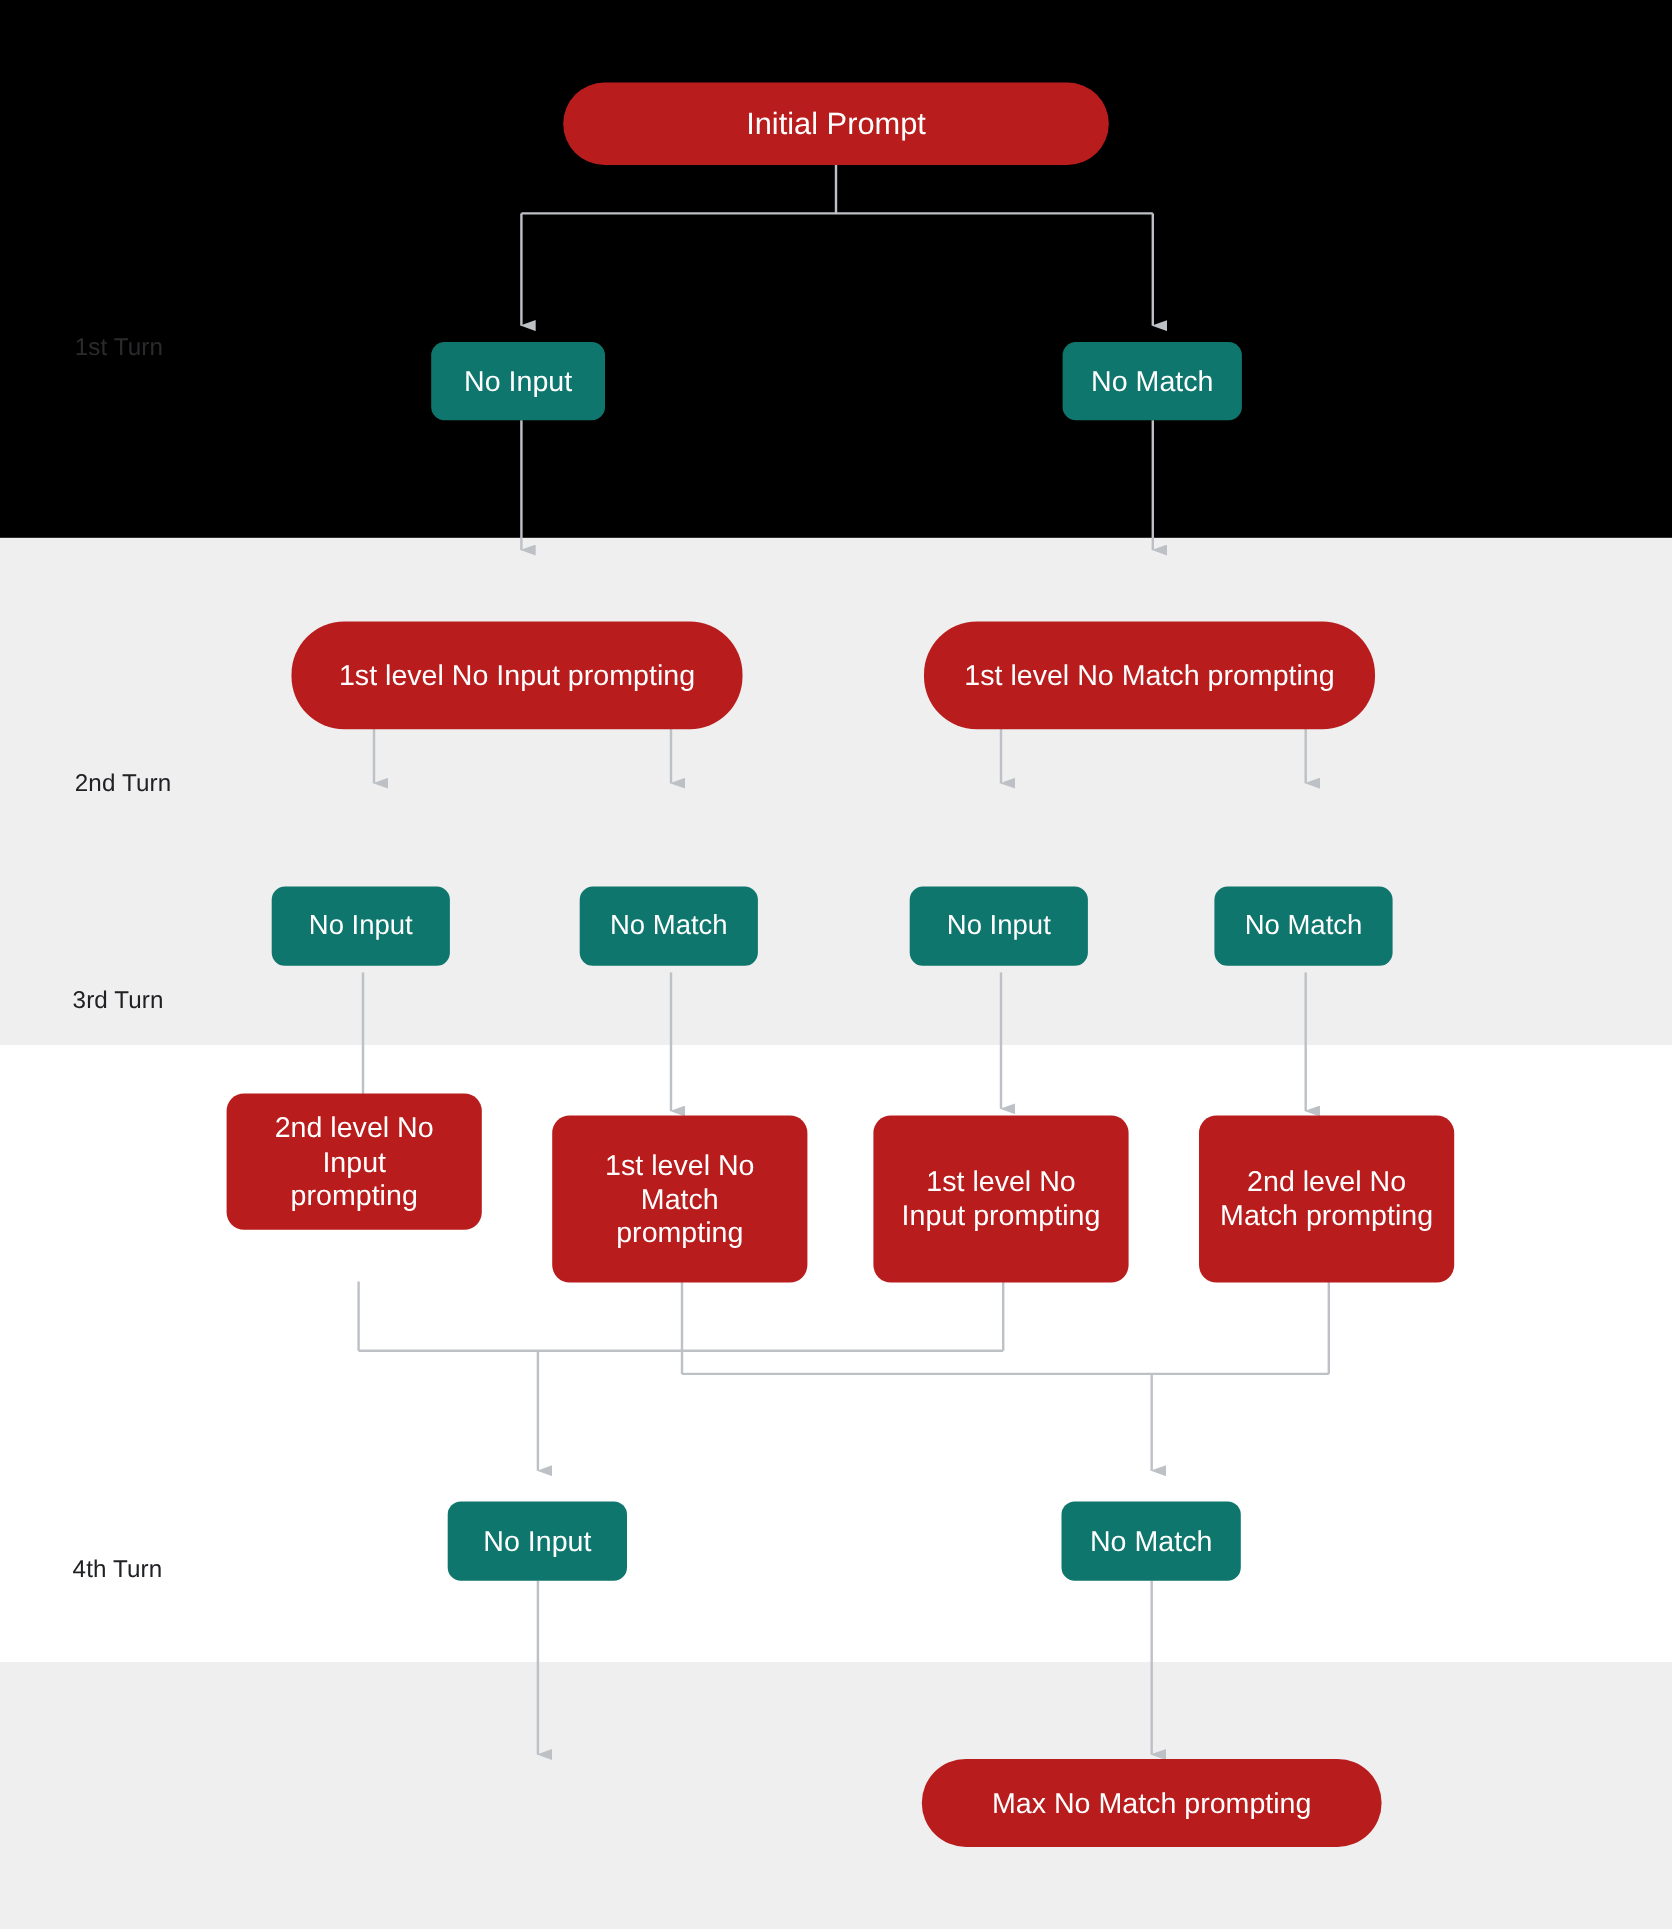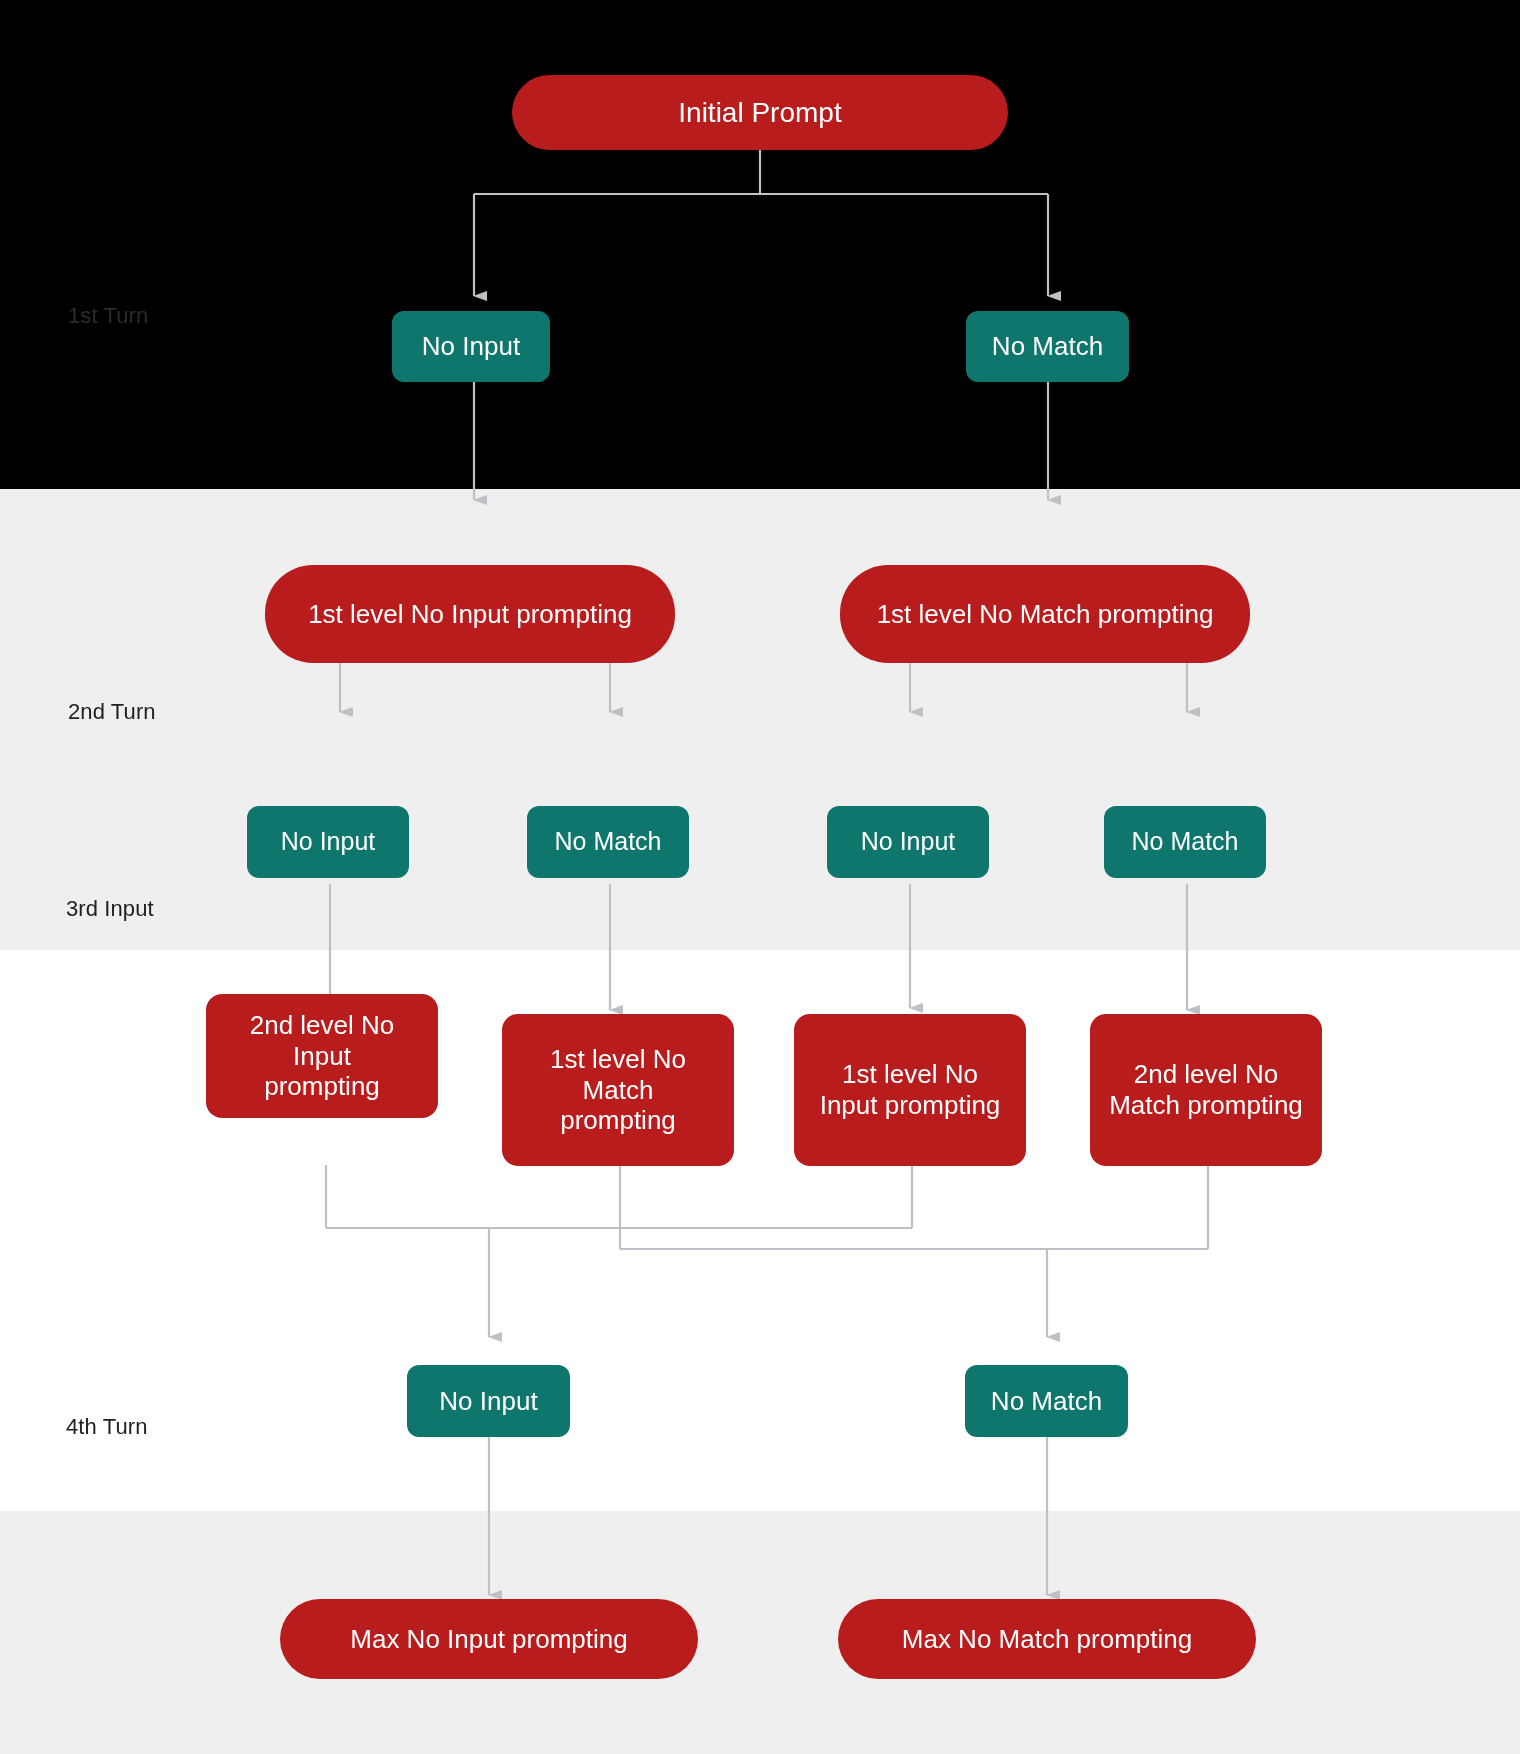--- a/index.html
+++ b/index.html
@@ -120,21 +120,21 @@
       <path d="M620,1249 L1208,1249"></path>
       <path d="M1047,1249 L1047,1337" marker-end="url(#ah)"></path>
 
       <path d="M489,1437 L489,1595" marker-end="url(#ah)"></path>
       <path d="M1047,1437 L1047,1595" marker-end="url(#ah)"></path>
     </g>
   </svg>
 
   <div class="turn-label turn-label-onblk" style="left:68px; top:303px;">1st Turn</div>
   <div class="turn-label turn-label-dark" style="left:68px; top:683px;">2nd Turn</div>
-  <div class="turn-label turn-label-dark" style="left:66px; top:880px;">3rd Input</div>
+  <div class="turn-label turn-label-dark" style="left:66px; top:880px;">3rd Turn</div>
   <div class="turn-label turn-label-dark" style="left:66px; top:1398px;">4th Turn</div>
 
   <div class="node node-blue pill fs-28" style="left:512px; top:75px; width:496px; height:75px;">Initial Prompt</div>
 
   <div class="node node-green soft fs-26" style="left:392px; top:311px; width:158px; height:71px;">No Input</div>
   <div class="node node-green soft fs-26" style="left:966px; top:311px; width:163px; height:71px;">No Match</div>
 
   <div class="node node-blue pill fs-26" style="left:265px; top:565px; width:410px; height:98px; padding:0 26px;">1st level No Input prompting</div>
   <div class="node node-blue pill fs-26" style="left:840px; top:565px; width:410px; height:98px; padding:0 26px;">1st level No Match prompting</div>
 
@@ -144,16 +144,15 @@
   <div class="node node-green soft fs-25" style="left:1104px; top:806px; width:162px; height:72px;">No Match</div>
 
   <div class="node node-blue rounded fs-26" style="left:206px; top:994px; width:232px; height:124px; padding:0 26px;">2nd level No Input prompting</div>
   <div class="node node-blue rounded fs-26" style="left:502px; top:1014px; width:232px; height:152px; padding:0 22px;">1st level No Match prompting</div>
   <div class="node node-blue rounded fs-26" style="left:794px; top:1014px; width:232px; height:152px; padding:0 22px;">1st level No Input prompting</div>
   <div class="node node-blue rounded fs-26" style="left:1090px; top:1014px; width:232px; height:152px; padding:0 7px;">2nd level No Match prompting</div>
 
   <div class="node node-green soft fs-26" style="left:407px; top:1365px; width:163px; height:72px;">No Input</div>
   <div class="node node-green soft fs-26" style="left:965px; top:1365px; width:163px; height:72px;">No Match</div>
 
-  <div class="node node-blue pill fs-26" style="left:280px; top:1599px; width:418px; height:80px;">Max No Input prompting</div>
   <div class="node node-blue pill fs-26" style="left:838px; top:1599px; width:418px; height:80px;">Max No Match prompting</div>
 
 </div>
 
 </body></html>

